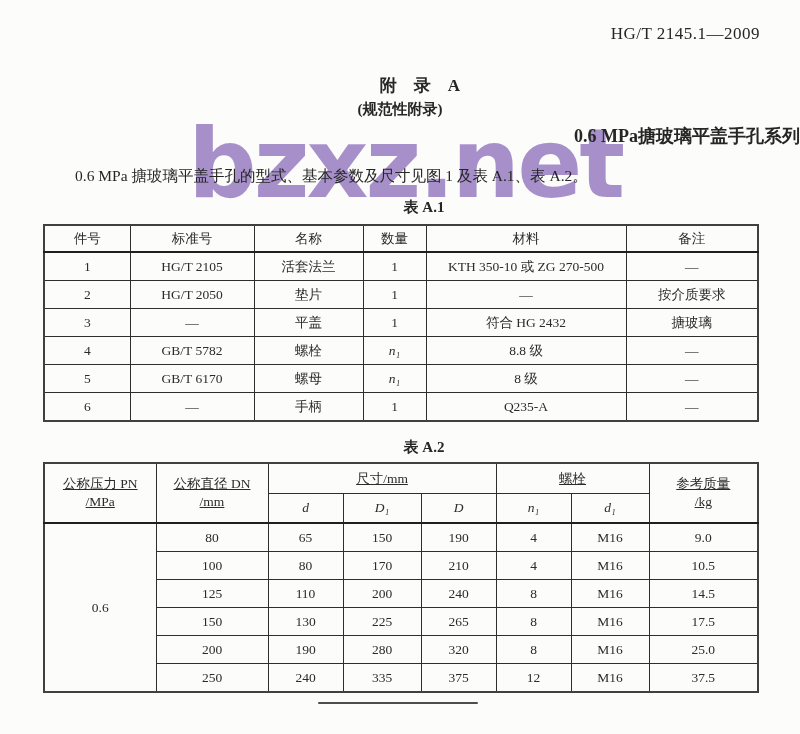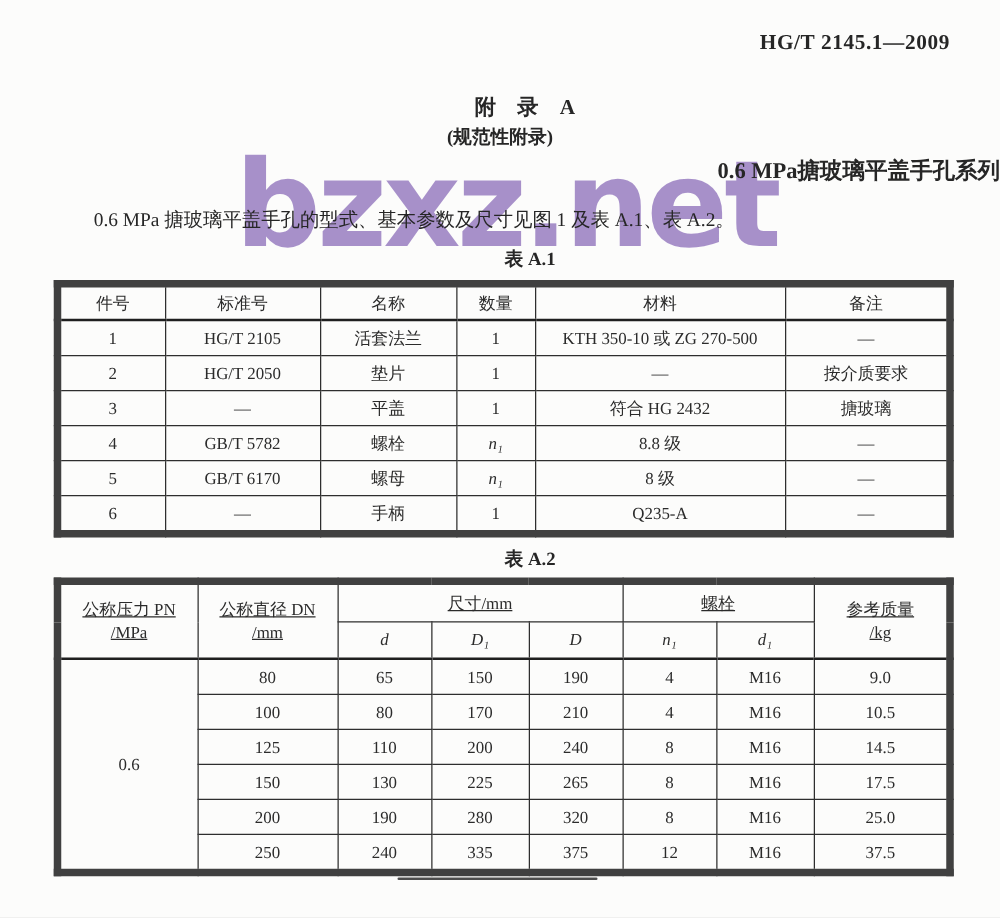--- a/index.html
+++ b/index.html
@@ -22,21 +22,21 @@
     font-size:96px;
     letter-spacing:-3px;
     color:#4c1d95;
     opacity:.48;
     user-select:none;
     white-space:nowrap;
   }
   .doc-number{
     position:absolute;
     top:24px;right:40px;
-    font-weight:700;
+    font-weight:400;
     font-size:17px;
     letter-spacing:.5px;
   }
   .appendix-title{
     position:absolute;
     top:74px;left:0;right:0;
     text-align:center;
     font-size:17px;font-weight:700;padding-left:40px;
   }
   .appendix-subtitle{
@@ -77,21 +77,21 @@
   .t1{top:224px;}
   .t2{top:462px;}
   th,td{
     border:1px solid #2e2e2e;
     text-align:center;
     vertical-align:middle;
     padding:0 3px;
     font-weight:400;
     overflow:hidden;
   }
-  table{border:6px solid #404040;}
+  table{border:2px solid #404040;}
   .t1 thead th{height:25px;border-bottom:2px solid #1f1f1f;}
   .t1 tbody td{height:27px;}
   .t2 thead tr.gr1 th{height:29px;text-decoration:underline;}
   .t2 thead tr.gr2 th{height:28px;}
   .t2 thead tr.gr2 th, .t2 thead th[rowspan]{border-bottom:2px solid #1f1f1f;}
   .t2 tbody td{height:27px;}
   .math{
     font-style:italic;
     font-family:"Liberation Serif","DejaVu Serif",serif;
   }

